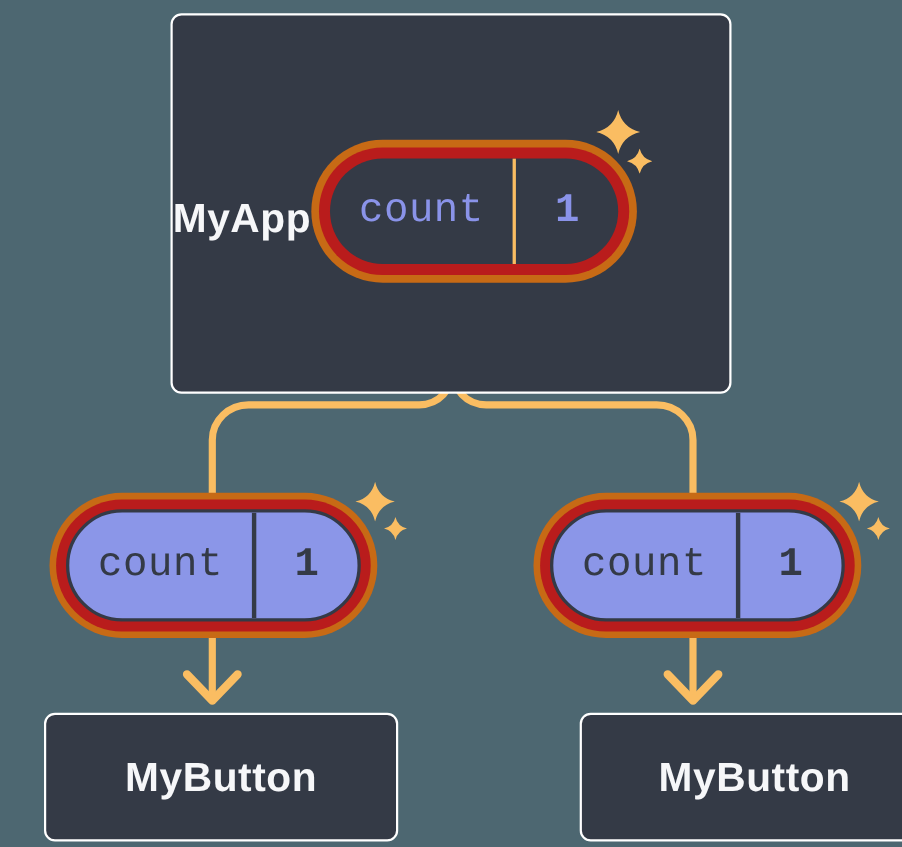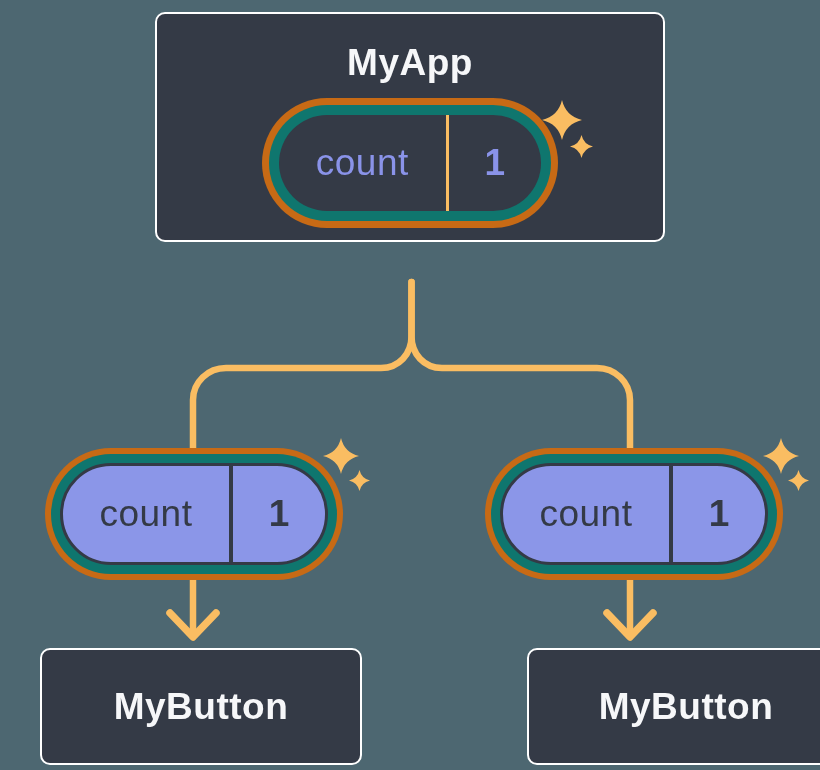--- a/index.html
+++ b/index.html
@@ -22,23 +22,23 @@
   }
   .card {
     position: absolute;
     background: #343A46;
     border: 2px solid #FFFFFF;
     border-radius: 10px;
     z-index: 1;
   }
   .app-card {
     left: 155px; top: 12px;
-    width: 510px; height: 230px;
+    width: 510px; height: 346px;
     display: flex;
-    flex-direction: column;
+    flex-direction: row;
     align-items: center;
   }
   .card-title {
     color: #F6F7F9;
     font-size: 37px;
     font-weight: 600;
     letter-spacing: 0.5px;
   }
   .app-card .card-title { margin-top: 28px; }
   .button-card {
@@ -65,22 +65,23 @@
   .pill-child {
     position: absolute;
     width: 298px; height: 132px;
     padding: 6px;
   }
   .pill-child-left  { left: 45px;  top: 448px; }
   .pill-child-right { left: 485px; top: 448px; }
   .pill-ring {
     flex: 1;
     display: flex;
-    background: #0f766e;
+    background: #b91c1c;
     border-radius: 999px;
+    font-family: Liberation Mono, monospace;
   }
   .pill-top .pill-ring { padding: 10px; }
   .pill-child .pill-ring { padding: 9px; }
   .pill-inner {
     flex: 1;
     display: flex;
     border-radius: 999px;
     overflow: hidden;
   }
   .pill-top .pill-inner {

